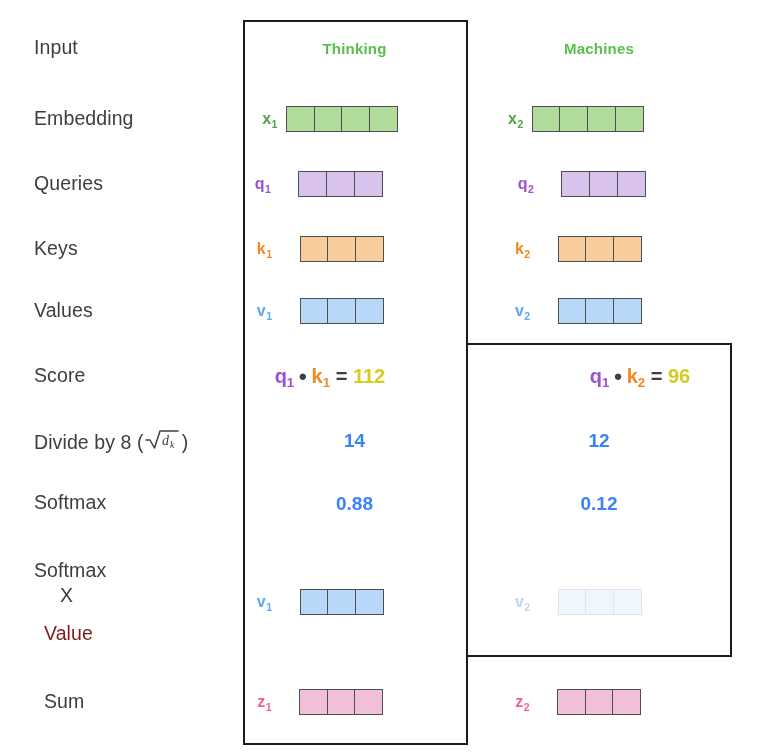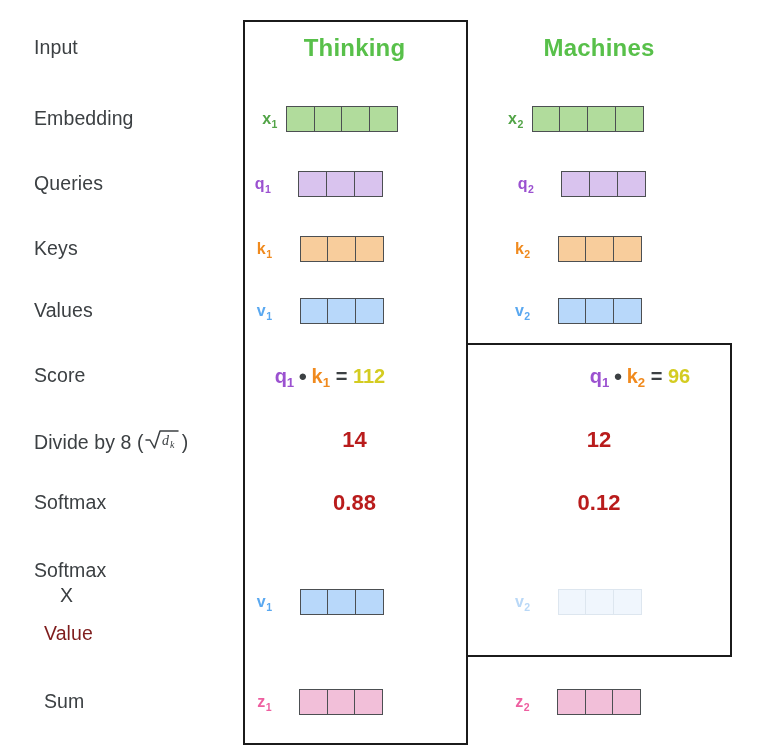--- a/index.html
+++ b/index.html
@@ -102,21 +102,21 @@
   .strip .sq:first-child { margin-left: 0; }
   .s-green  .sq { background: #b1dc9c; }
   .s-purple .sq { background: #d9c3ee; }
   .s-orange .sq { background: #f8cd9c; }
   .s-blue   .sq { background: #b8d8fa; }
   .s-pink   .sq { background: #f2bfd9; }
   .s-faded  .sq { background: #f0f6fd; border-color: #dde6ef; }
 
   
   .colheader {
-    font-size: 24px;
+    font-size: 15px;
     font-weight: 700;
     color: #58c04a;
     letter-spacing: 0.2px;
   }
 
   
   .equation {
     font-size: 20px;
     font-weight: 700;
     white-space: nowrap;
@@ -124,23 +124,23 @@
   }
   .equation .op  { color: #3c4043; font-size: 15px; position: relative; top: -2px; }
   .equation .eq  { color: #3c4043; }
   .equation sub {
     font-size: 0.66em;
     vertical-align: baseline;
     position: relative;
     top: 4px;
   }
   .scalar {
-    font-size: 22px;
-    font-weight: 700;
-    color: #b91c1c;
+    font-size: 19px;
+    font-weight: 700;
+    color: #3b82f6;
     line-height: 1;
   }
 
   
   .sqrt-wrap {
     display: inline-flex;
     align-items: baseline;
     position: relative;
     top: 2px;
     margin: 0 1px;

